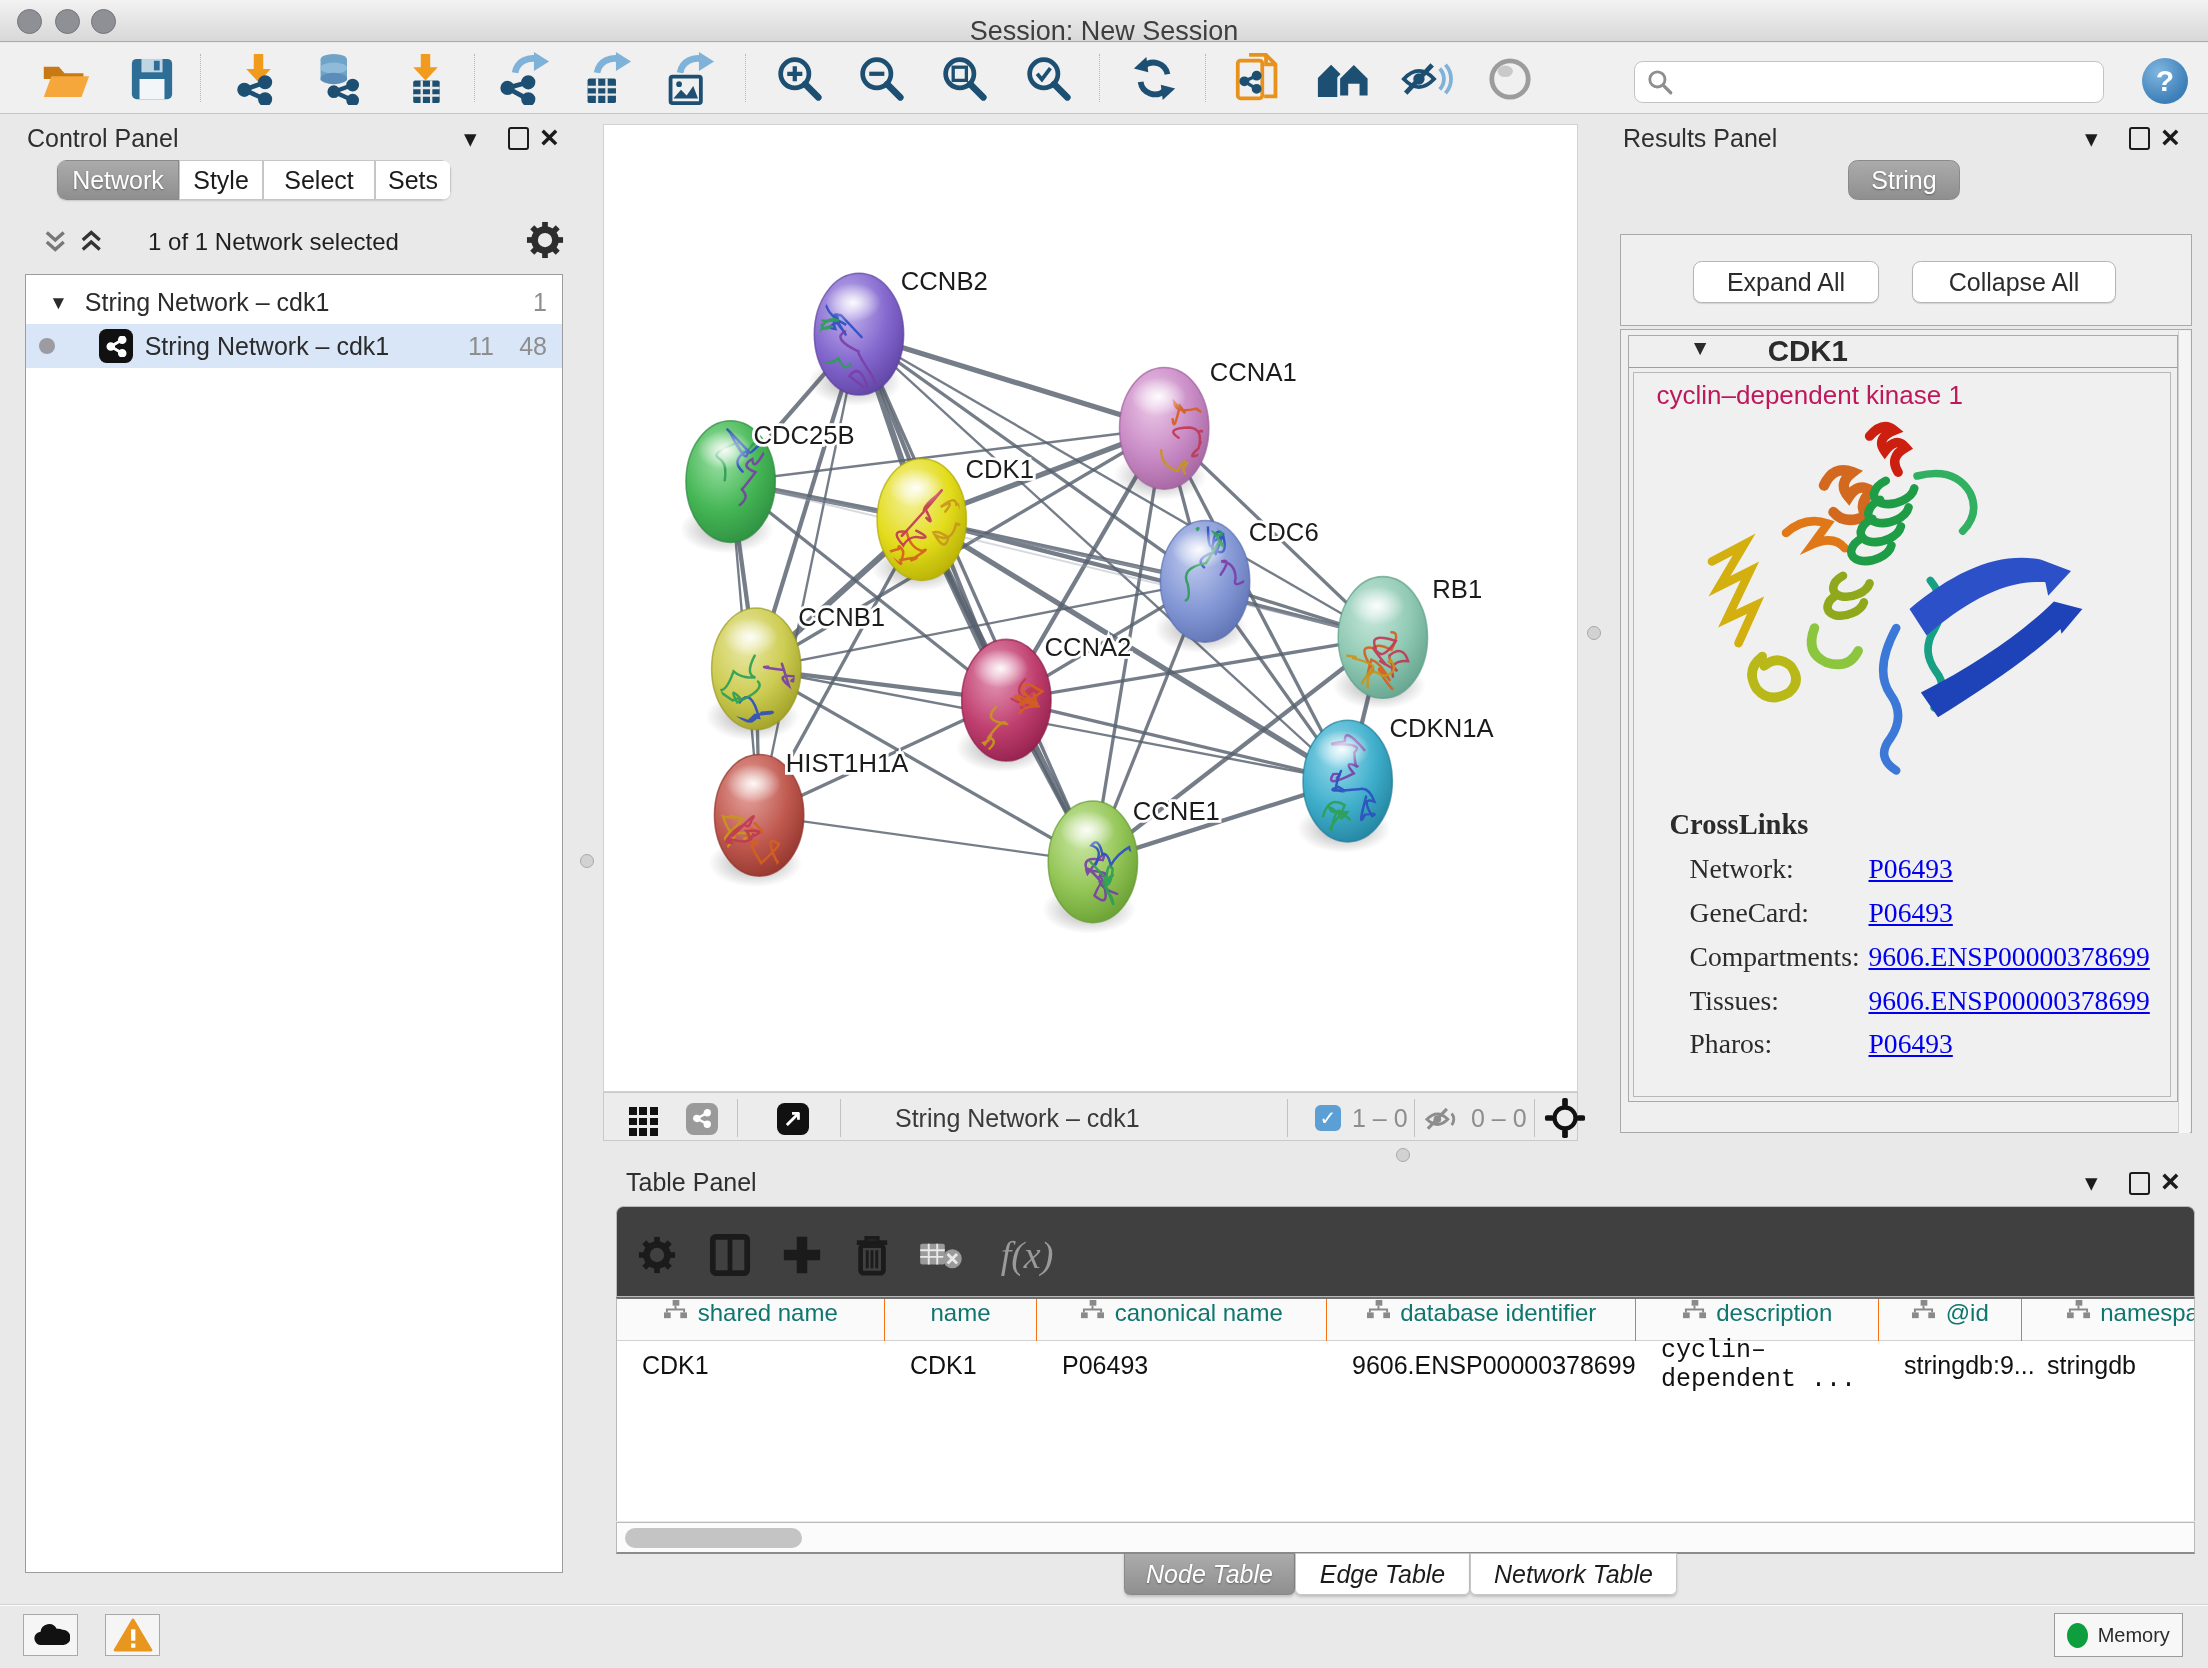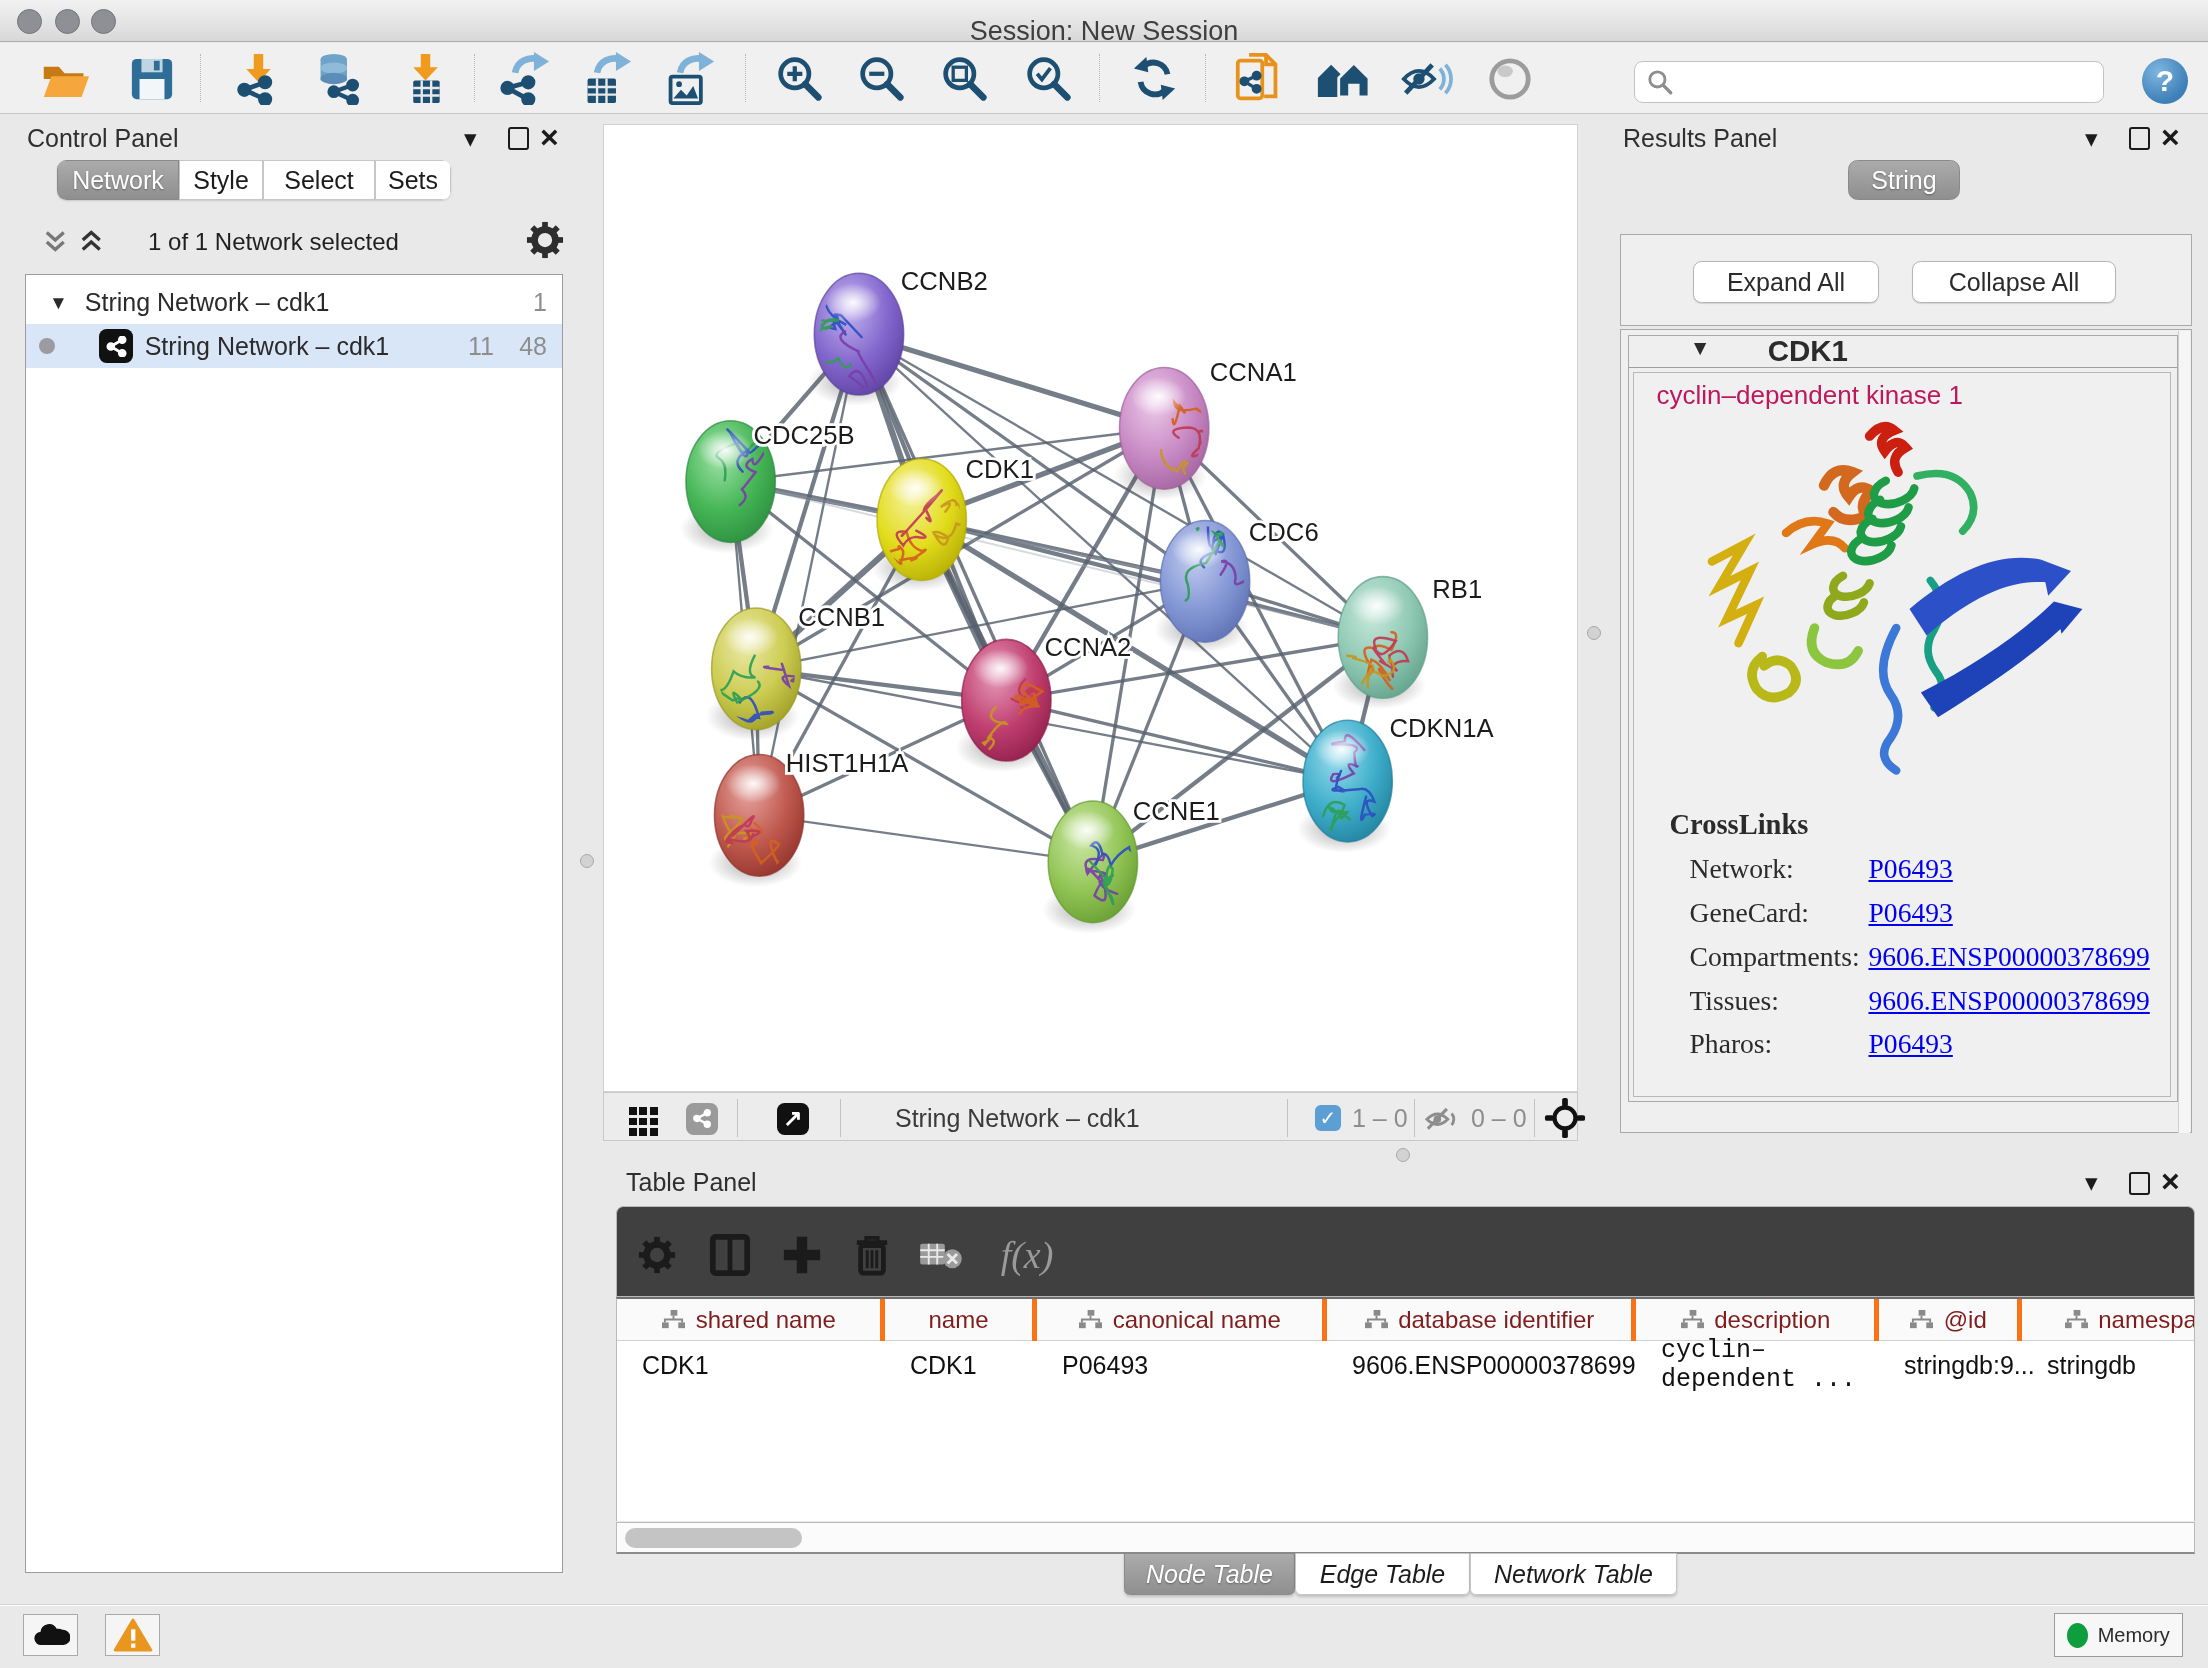--- a/index.html
+++ b/index.html
@@ -96,22 +96,22 @@
   .rp-scroll { position:absolute; right:1px; top:1px; width:12.4px; height:802px; background:#F5F5F5; border-left:1px solid #CFCFCF; }
 
   
   .tp-toolbar { position:absolute; left:616px; top:1206px; width:1579px; height:91px;
     background:#404040; border:1px solid #B9B9B9; border-radius:7.6px 7.6px 0 0; }
   .tp-tbtn { position:absolute; top:23px; width:49px; height:49px; display:flex; align-items:center; justify-content:center; }
   .fx { font-family:"Liberation Serif",serif; font-style:italic; font-size:38px; color:#9A9A9A; }
   .tp-table { position:absolute; left:616px; top:1297px; width:1579px; height:224px;
     background:#fff; border-left:1px solid #B9B9B9; border-right:1px solid #B9B9B9; border-top:2.9px solid #6E6E6E; overflow:hidden; }
   .thead { position:absolute; left:0; top:0; height:42px; display:flex; background:#FAFAFA; border-bottom:1.9px solid #D2D2D2; width:1712px; }
-  .th { height:42px; display:flex; align-items:center; justify-content:center; gap:9.5px;
-    font-size:24px; color:#7f1d1d; border-right:5px solid #f97316; }
+  .th { height:42px; display:flex; justify-content:center; gap:9.5px;
+    font-size:24px; color:#0f766e; border-right:1px solid #f97316; }
   .trow { position:absolute; left:0; top:44px; height:44px; display:flex; width:1712px; }
   .td { height:44px; display:flex; align-items:center; padding-left:25px; font-size:25px; color:#111; }
   .tp-hscroll { position:absolute; left:616px; top:1522px; width:1579px; height:32px;
     background:#FBFBFB; border:1px solid #B9B9B9; border-bottom:2.9px solid #8C8C8C; }
   .tp-thumb { position:absolute; left:7.6px; top:4.8px; width:177px; height:20px; border-radius:10.5px; background:#C4C4C4; }
   .tp-tabs { position:absolute; top:1553px; height:42px; display:flex;font-style:italic; }
   .tp-tabs .tab { box-shadow:0 1.9px 2.9px rgba(0,0,0,.18); border-radius:0 0 5.7px 5.7px; }
 
   
   .statusdiv { position:absolute; left:0; top:1604px; width:2208px; border-top:1px solid #D2D2D2; border-bottom:1px solid #FDFDFD; }

